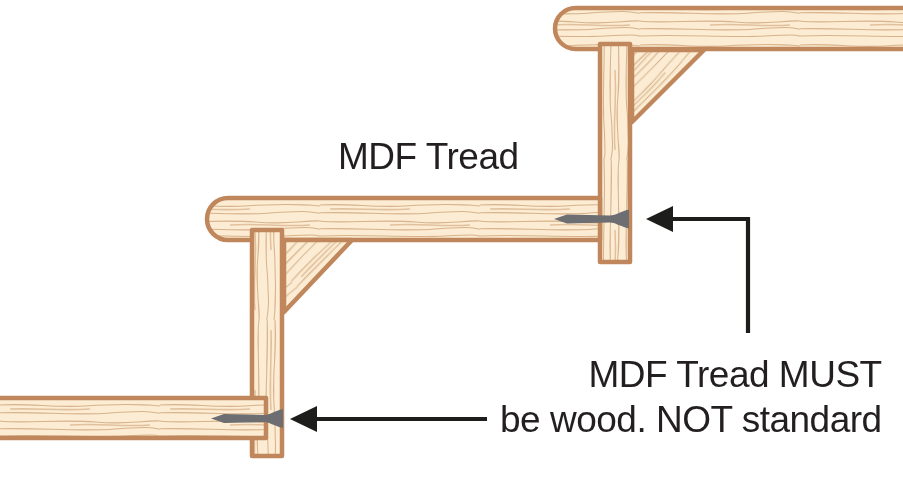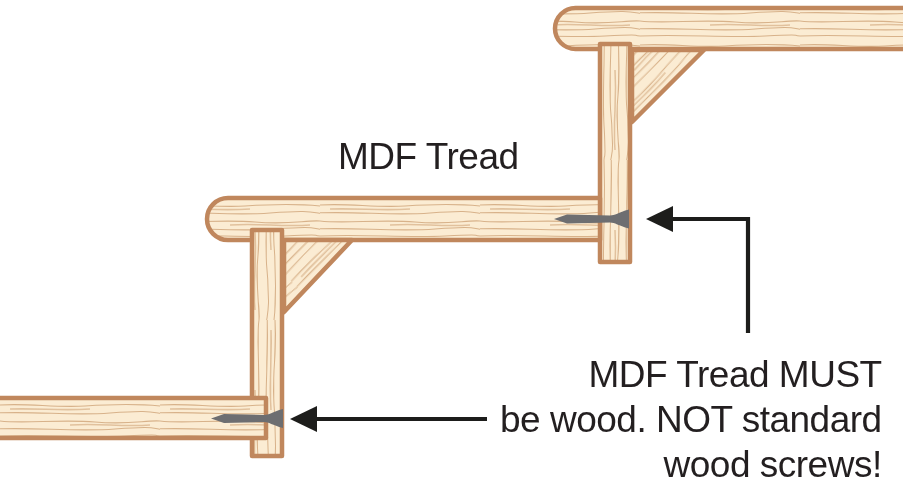--- a/index.html
+++ b/index.html
@@ -94,16 +94,15 @@
     </g>
   </svg>
 
   <div class="lbl" style="left:338px;top:138px">MDF Tread</div>
 
 
 
   <div class="lbl note" style="left:500px;top:352px">
     <span>MDF Tread </span><b>MUST</b><br>
     <span>be wood. </span><b>NOT</b><span> standard</span><br>
-    <span>wood screws!</span>
   </div>
 
 </div>
 
 </body></html>

